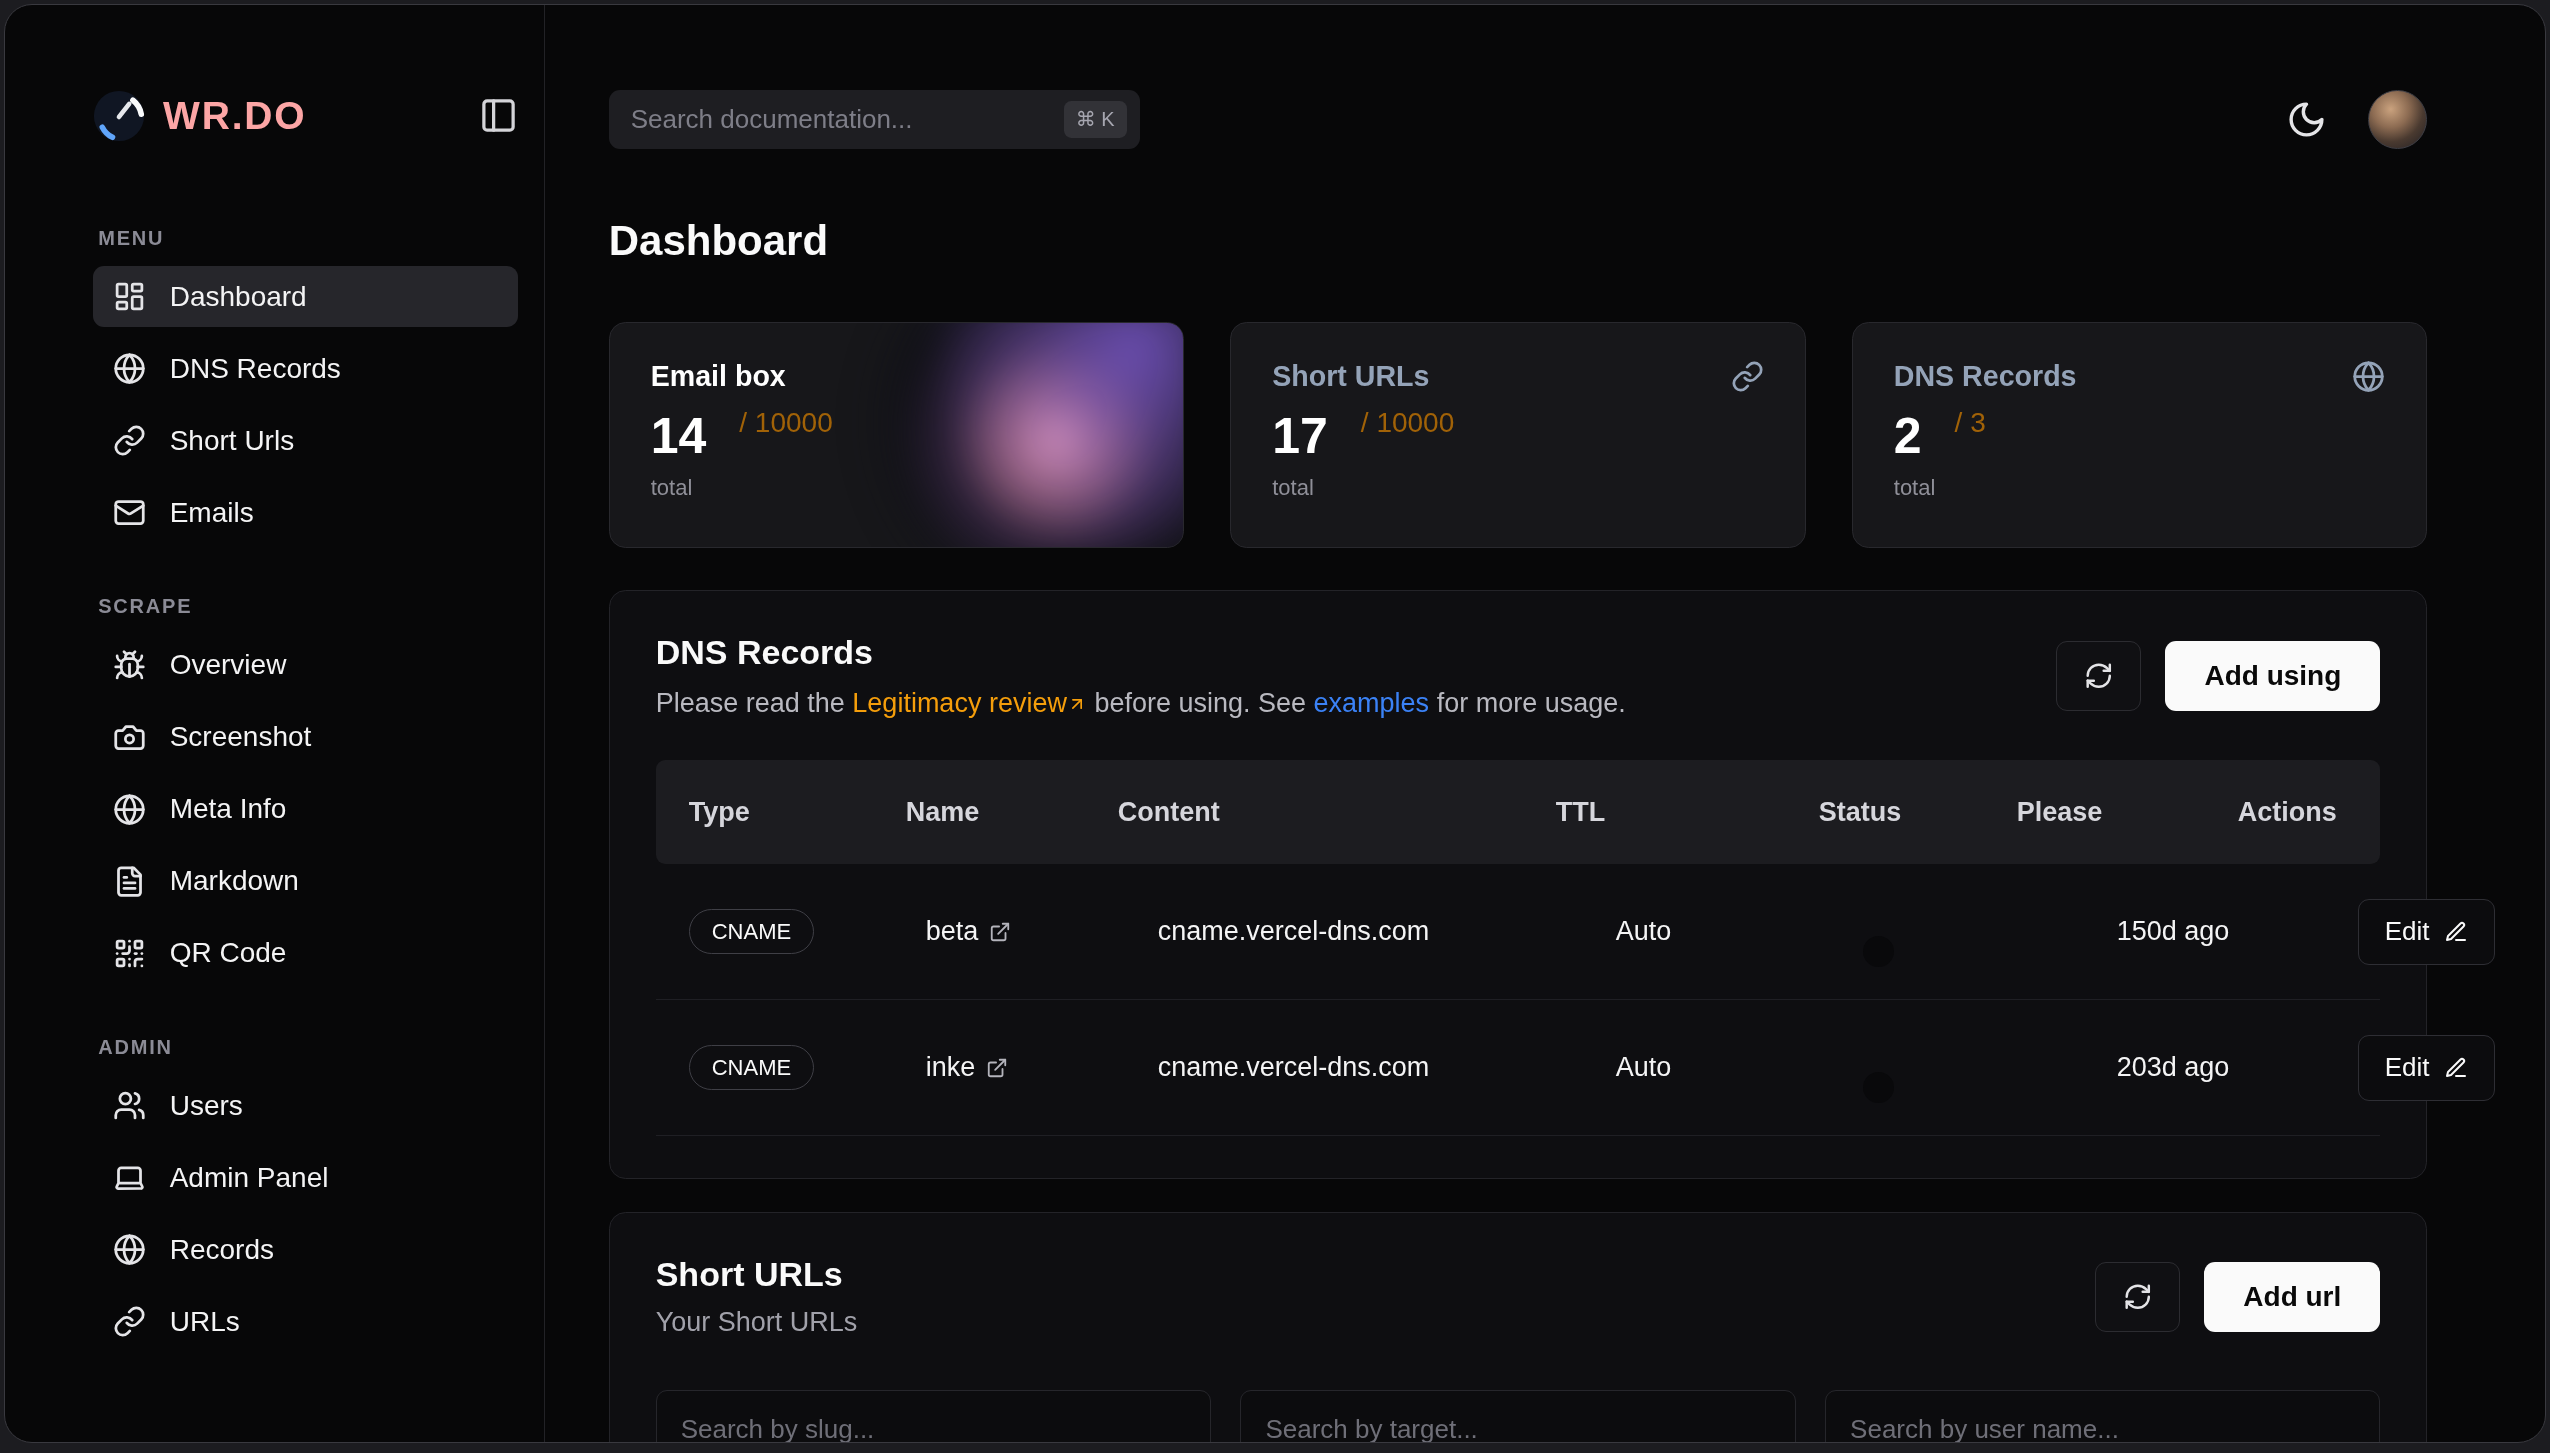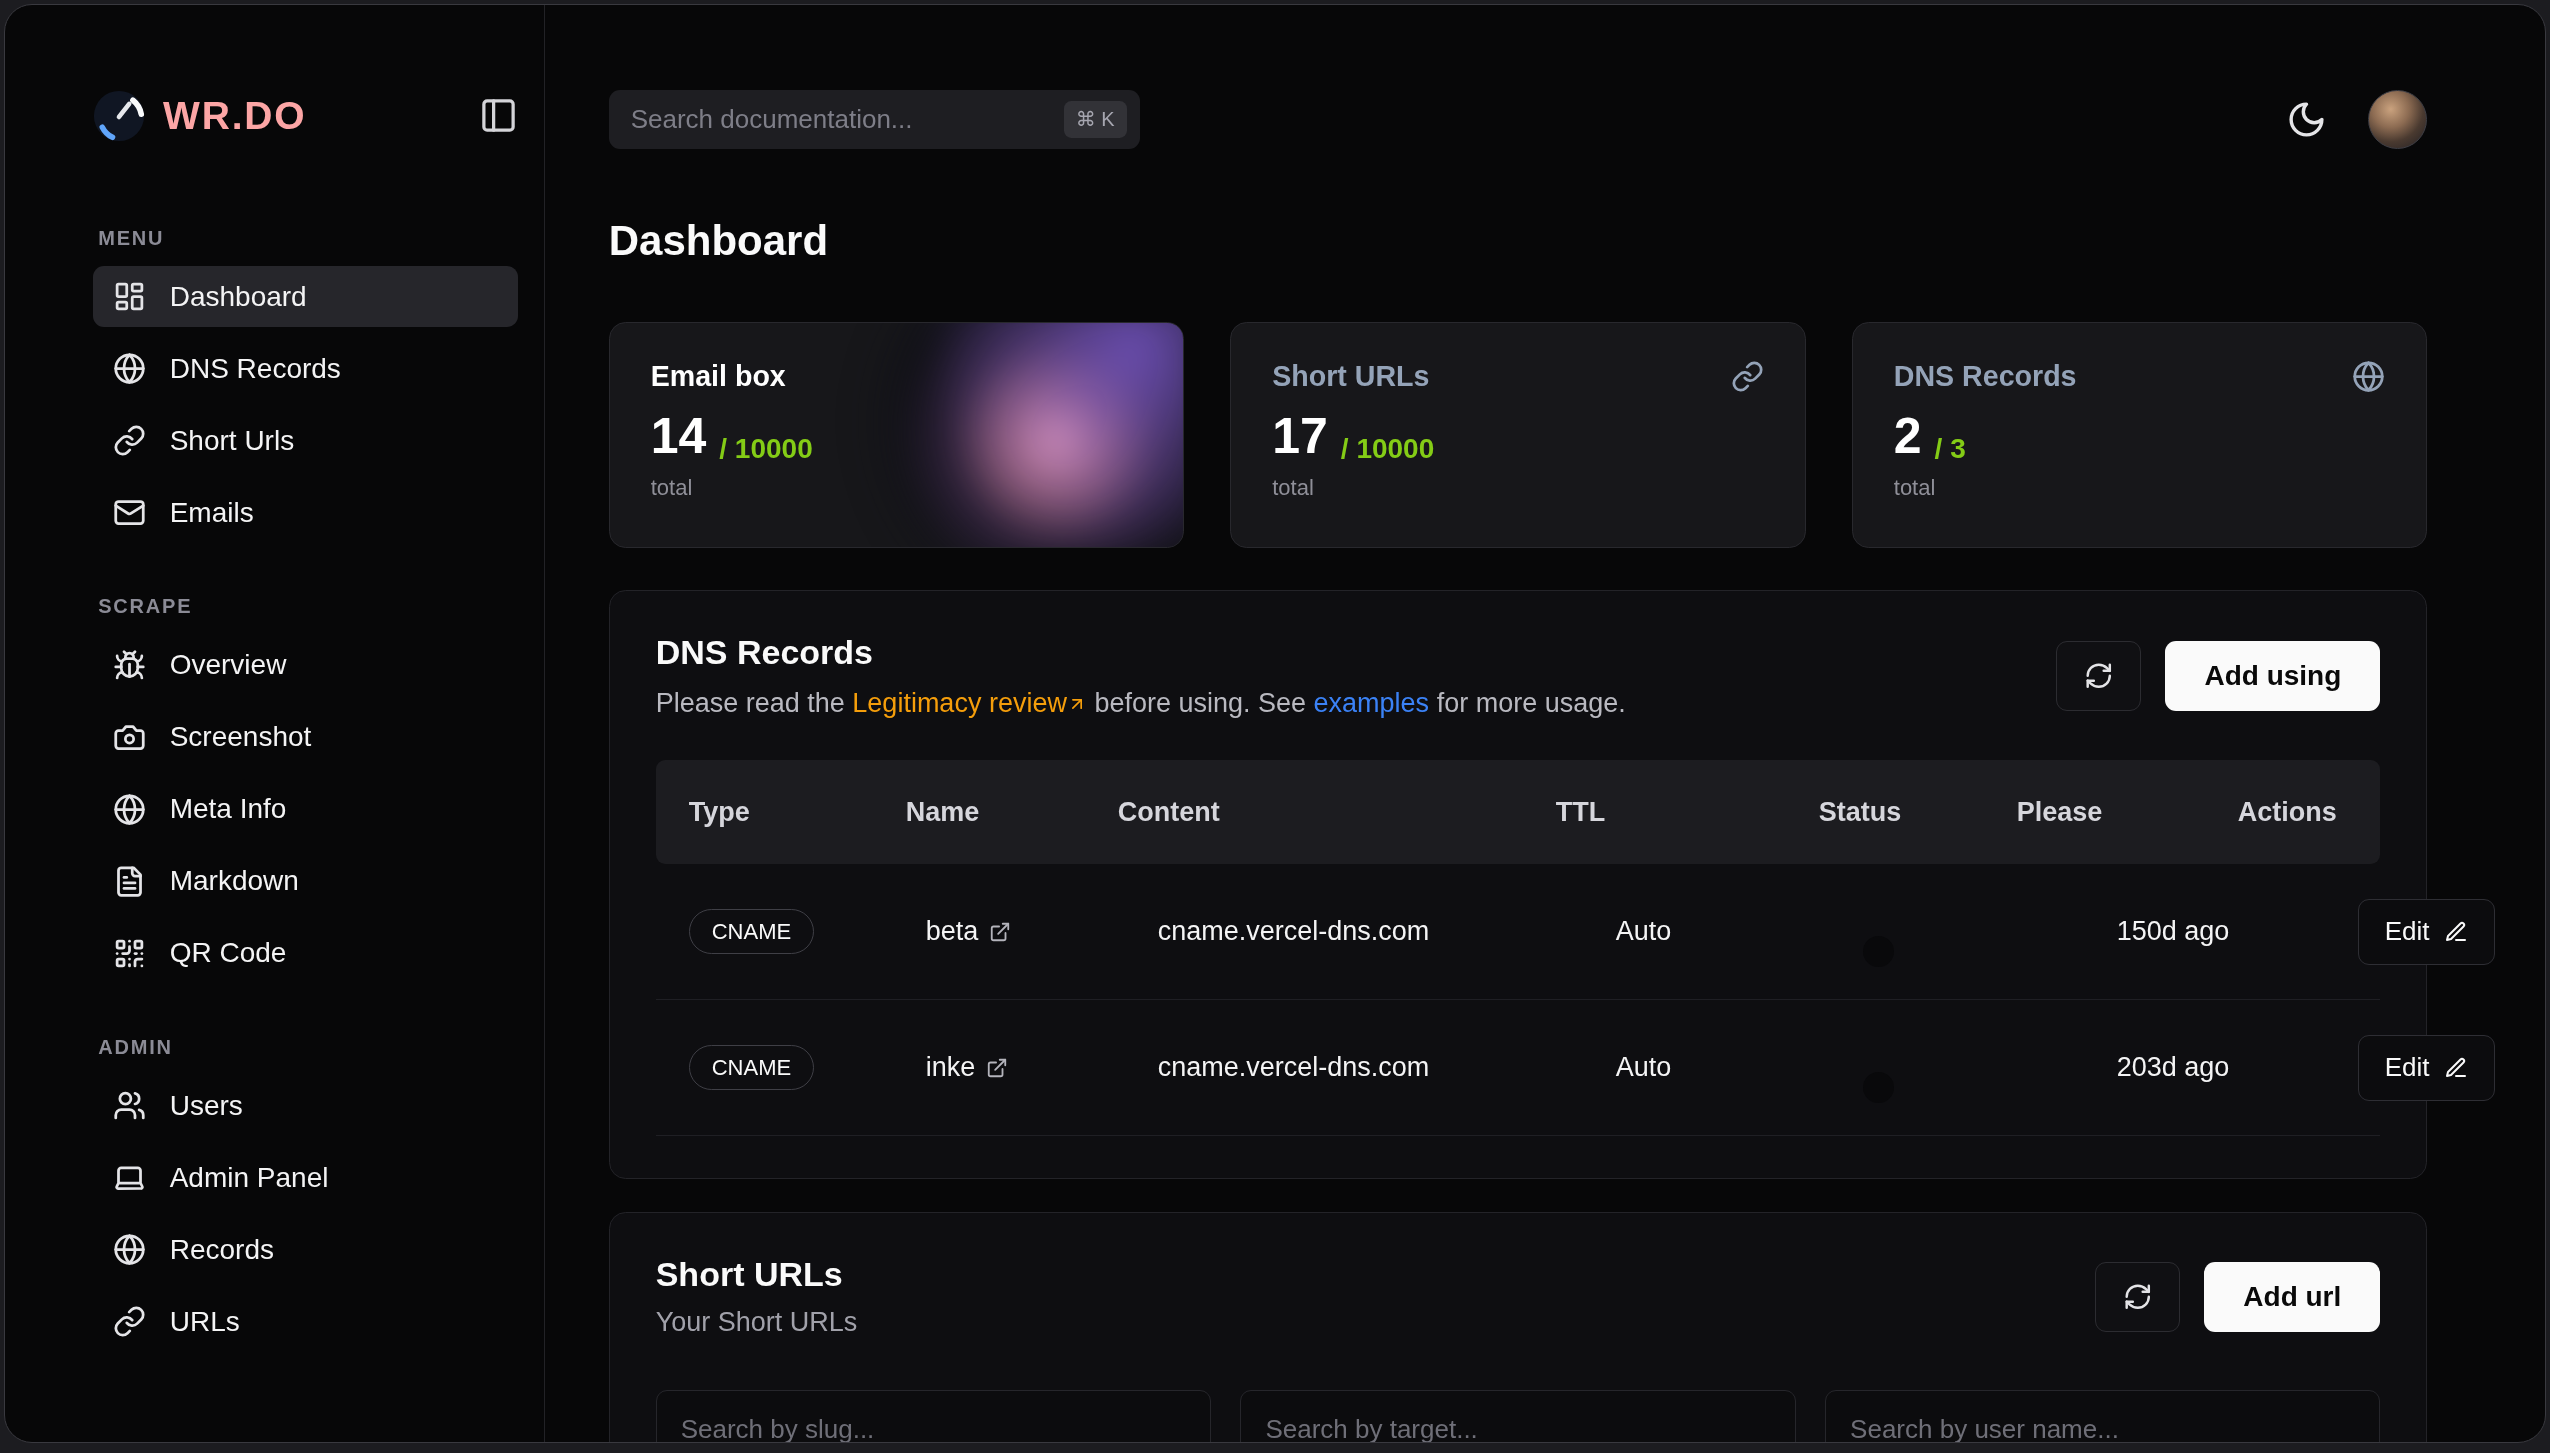--- a/index.html
+++ b/index.html
@@ -42,23 +42,23 @@
 
   .page-title { font-size:42px; font-weight:800; color:#fafafa; margin:68px 0 0; }
 
   
   .stats { display:grid; grid-template-columns:repeat(3,1fr); gap:46px; margin-top:57px; }
   .stat-card { position:relative; height:226px; background:#17171a; border:0.9px solid #28282d; border-radius:16.6px; padding:37px 41px; box-sizing:border-box; overflow:hidden; }
   .stat-head { display:flex; justify-content:space-between; align-items:center; position:relative; z-index:2; }
   .stat-title { font-size:28.6px; font-weight:700; color:#ffffff; }
   .stat-title.muted { color:#94a3b8; font-weight:600; }
   .stat-icon { width:33px; height:33px; color:#94a3b8; }
-  .stat-nums { display:flex; align-items:flex-end; gap:13px; margin-top:14.7px; position:relative; z-index:2; }
+  .stat-nums { display:flex; align-items:flex-start; gap:13px; margin-top:14.7px; position:relative; z-index:2; }
   .stat-value { font-size:50px; font-weight:800; color:#ffffff; }
-  .stat-limit { font-size:28px; font-weight:700; color:#84cc16; }
+  .stat-limit { font-size:28px; font-weight:400; color:#a16207;margin-left:20px; }
   .stat-caption { font-size:22px; color:#8f8f98; margin-top:9.2px; position:relative; z-index:2; }
   .blob { position:absolute; top:-10%; right:-4%; bottom:-10%; width:62%; z-index:1; filter:blur(14.7px);
     background:
       radial-gradient(circle at 80% 18%, rgba(118,86,196,0.85) 0%, rgba(118,86,196,0.35) 28%, rgba(118,86,196,0) 58%),
       radial-gradient(circle at 58% 52%, rgba(246,166,190,0.95) 0%, rgba(240,150,180,0.6) 20%, rgba(140,90,160,0.25) 42%, rgba(20,18,40,0) 64%),
       radial-gradient(circle at 62% 45%, rgba(18,16,40,0.9) 0%, rgba(10,10,20,0.6) 55%, rgba(10,10,20,0) 80%);
   }
 
   
   .panel { background:#0e0e11; border:0.9px solid #232328; border-radius:16.6px; margin-top:42px; padding:42px 46px; box-sizing:border-box; }

